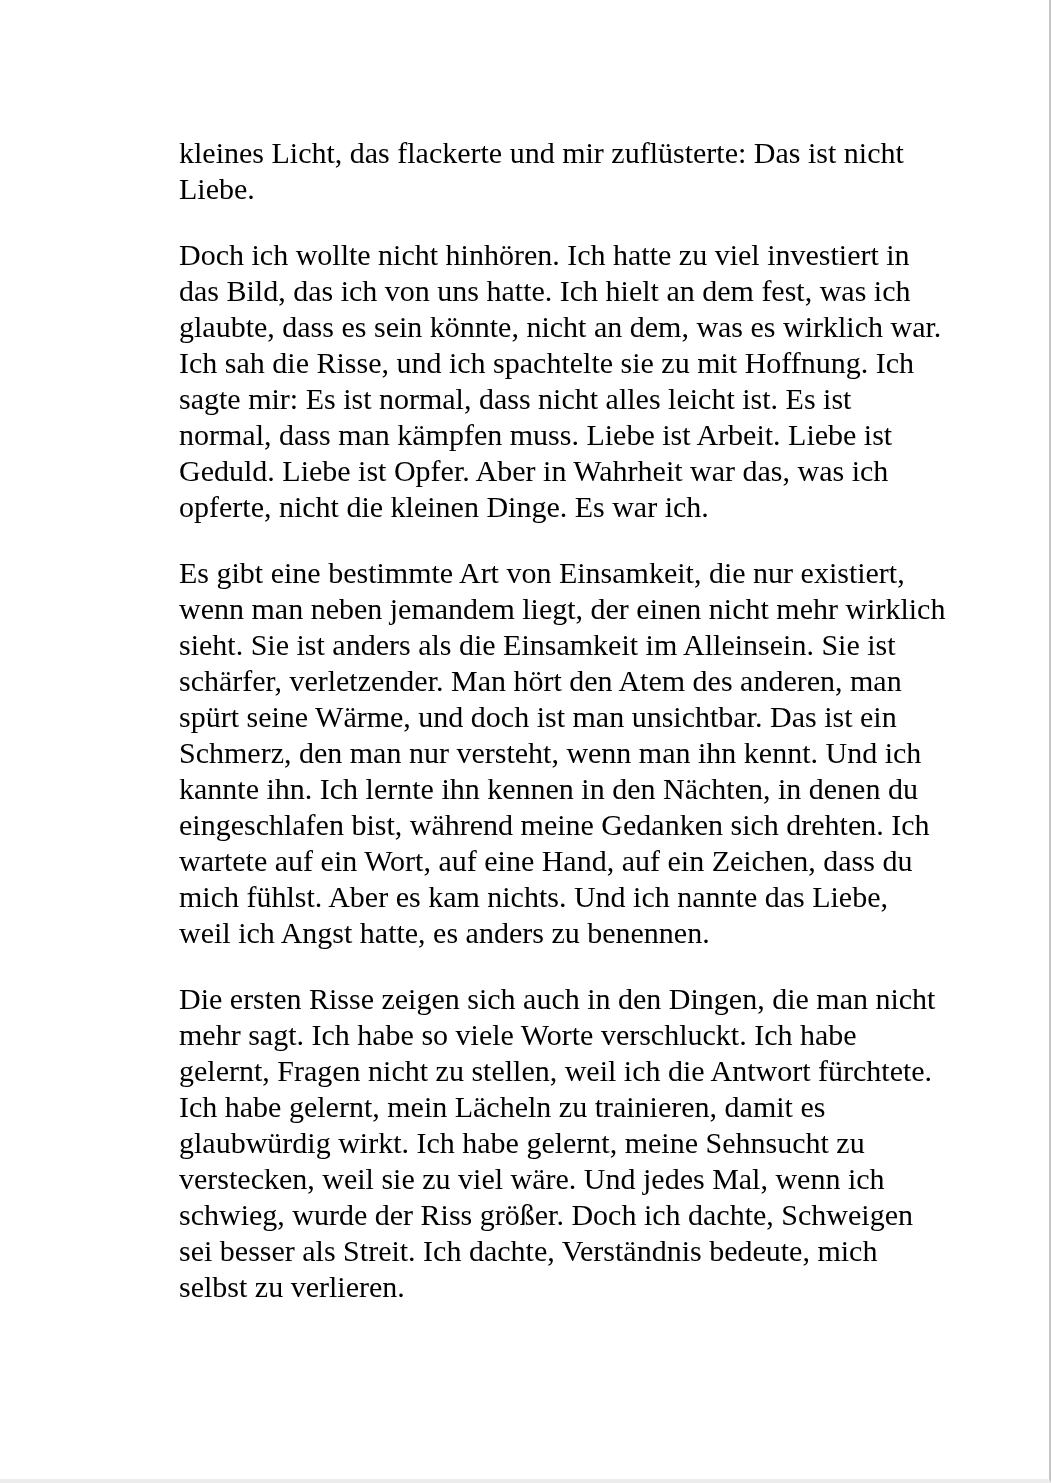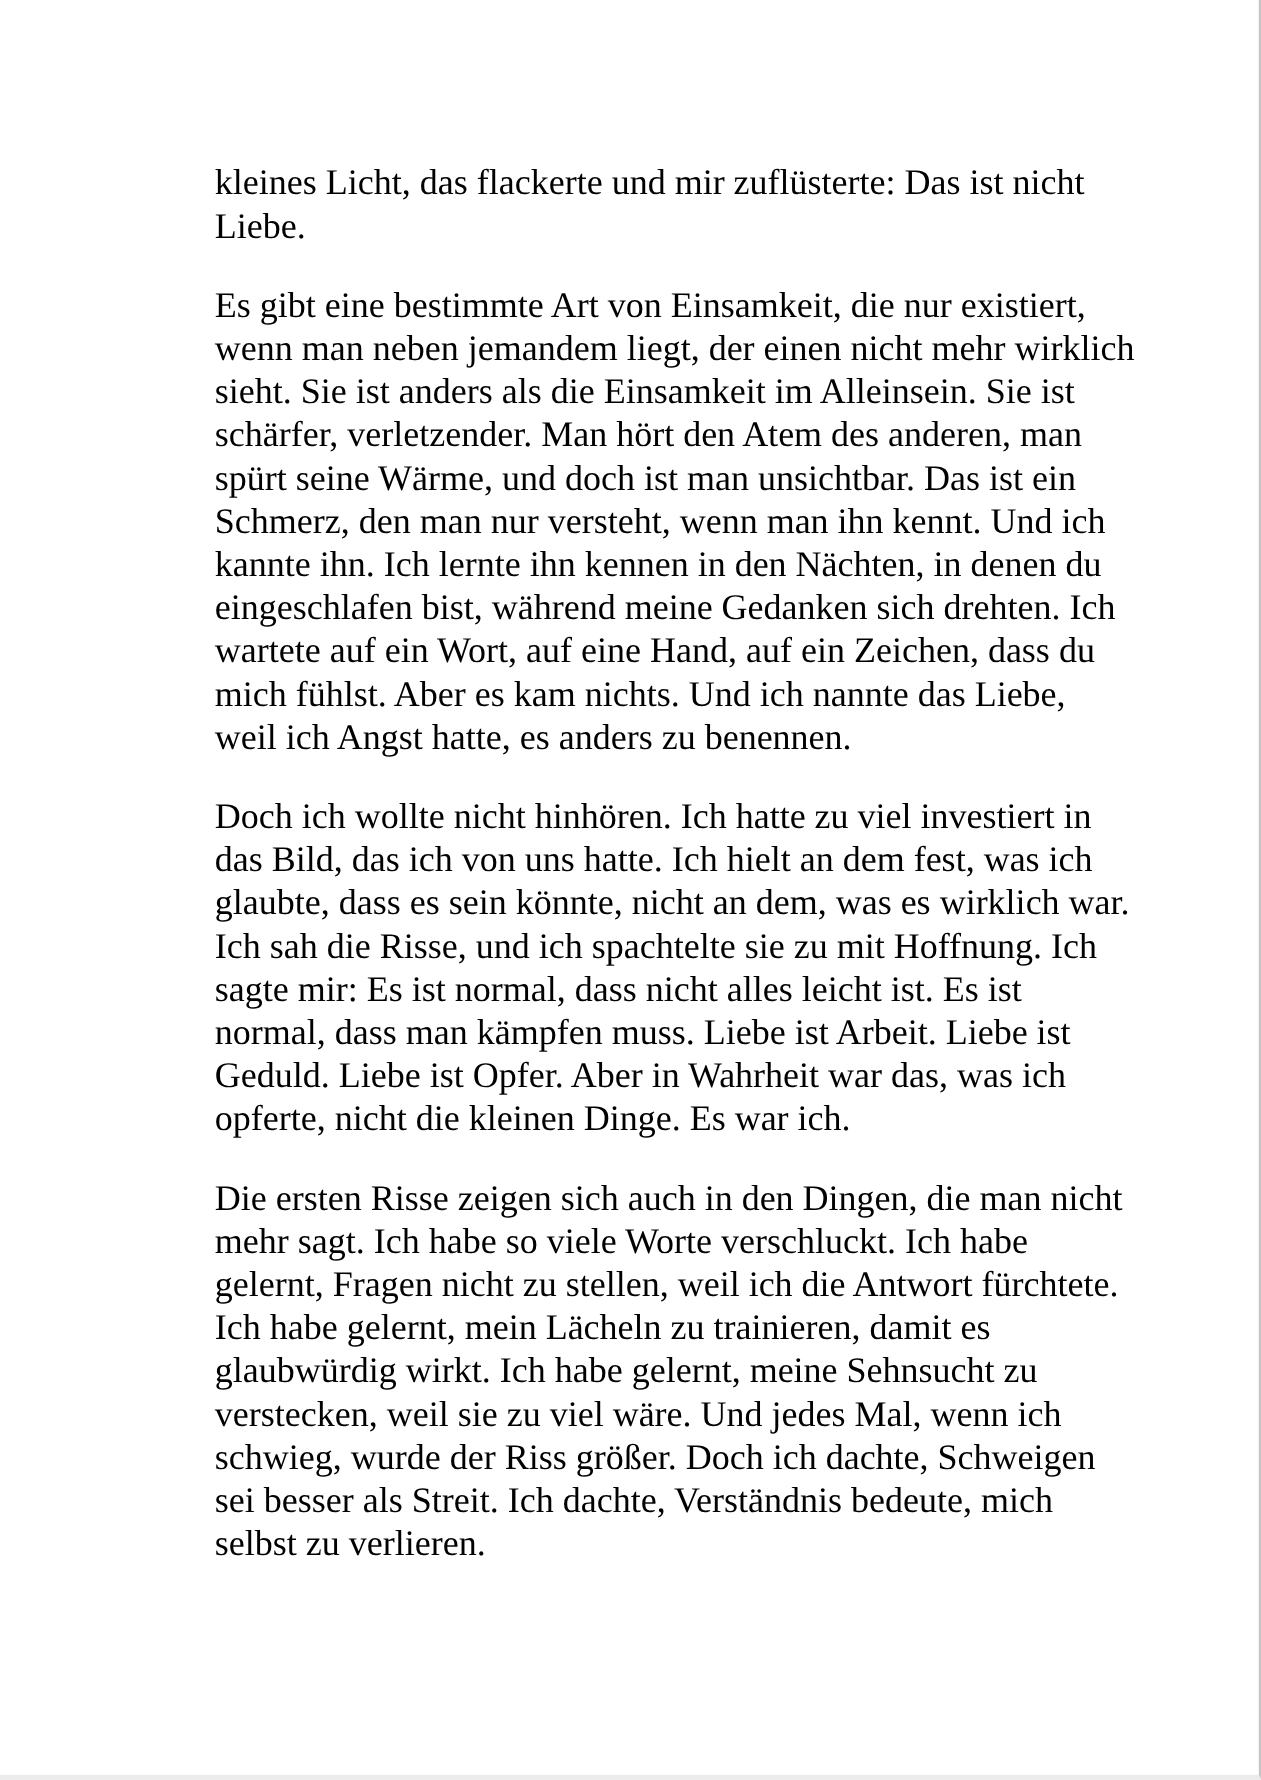--- a/index.html
+++ b/index.html
@@ -43,39 +43,39 @@
   }
 </style>
 </head>
 <body>
 
 <div class="viewport">
   <div class="page">
     <div class="page-content">
       <p class="para">kleines Licht, das flackerte und mir zuflüsterte: Das ist nicht
 Liebe.</p>
+      <p class="para">Doch ich wollte nicht hinhören. Ich hatte zu viel investiert in
+das Bild, das ich von uns hatte. Ich hielt an dem fest, was ich
+glaubte, dass es sein könnte, nicht an dem, was es wirklich war.
+Ich sah die Risse, und ich spachtelte sie zu mit Hoffnung. Ich
+sagte mir: Es ist normal, dass nicht alles leicht ist. Es ist
+normal, dass man kämpfen muss. Liebe ist Arbeit. Liebe ist
+Geduld. Liebe ist Opfer. Aber in Wahrheit war das, was ich
+opferte, nicht die kleinen Dinge. Es war ich.</p>
       <p class="para">Es gibt eine bestimmte Art von Einsamkeit, die nur existiert,
 wenn man neben jemandem liegt, der einen nicht mehr wirklich
 sieht. Sie ist anders als die Einsamkeit im Alleinsein. Sie ist
 schärfer, verletzender. Man hört den Atem des anderen, man
 spürt seine Wärme, und doch ist man unsichtbar. Das ist ein
 Schmerz, den man nur versteht, wenn man ihn kennt. Und ich
 kannte ihn. Ich lernte ihn kennen in den Nächten, in denen du
 eingeschlafen bist, während meine Gedanken sich drehten. Ich
 wartete auf ein Wort, auf eine Hand, auf ein Zeichen, dass du
 mich fühlst. Aber es kam nichts. Und ich nannte das Liebe,
 weil ich Angst hatte, es anders zu benennen.</p>
-      <p class="para">Doch ich wollte nicht hinhören. Ich hatte zu viel investiert in
-das Bild, das ich von uns hatte. Ich hielt an dem fest, was ich
-glaubte, dass es sein könnte, nicht an dem, was es wirklich war.
-Ich sah die Risse, und ich spachtelte sie zu mit Hoffnung. Ich
-sagte mir: Es ist normal, dass nicht alles leicht ist. Es ist
-normal, dass man kämpfen muss. Liebe ist Arbeit. Liebe ist
-Geduld. Liebe ist Opfer. Aber in Wahrheit war das, was ich
-opferte, nicht die kleinen Dinge. Es war ich.</p>
       <p class="para">Die ersten Risse zeigen sich auch in den Dingen, die man nicht
 mehr sagt. Ich habe so viele Worte verschluckt. Ich habe
 gelernt, Fragen nicht zu stellen, weil ich die Antwort fürchtete.
 Ich habe gelernt, mein Lächeln zu trainieren, damit es
 glaubwürdig wirkt. Ich habe gelernt, meine Sehnsucht zu
 verstecken, weil sie zu viel wäre. Und jedes Mal, wenn ich
 schwieg, wurde der Riss größer. Doch ich dachte, Schweigen
 sei besser als Streit. Ich dachte, Verständnis bedeute, mich
 selbst zu verlieren.</p>
     </div>

